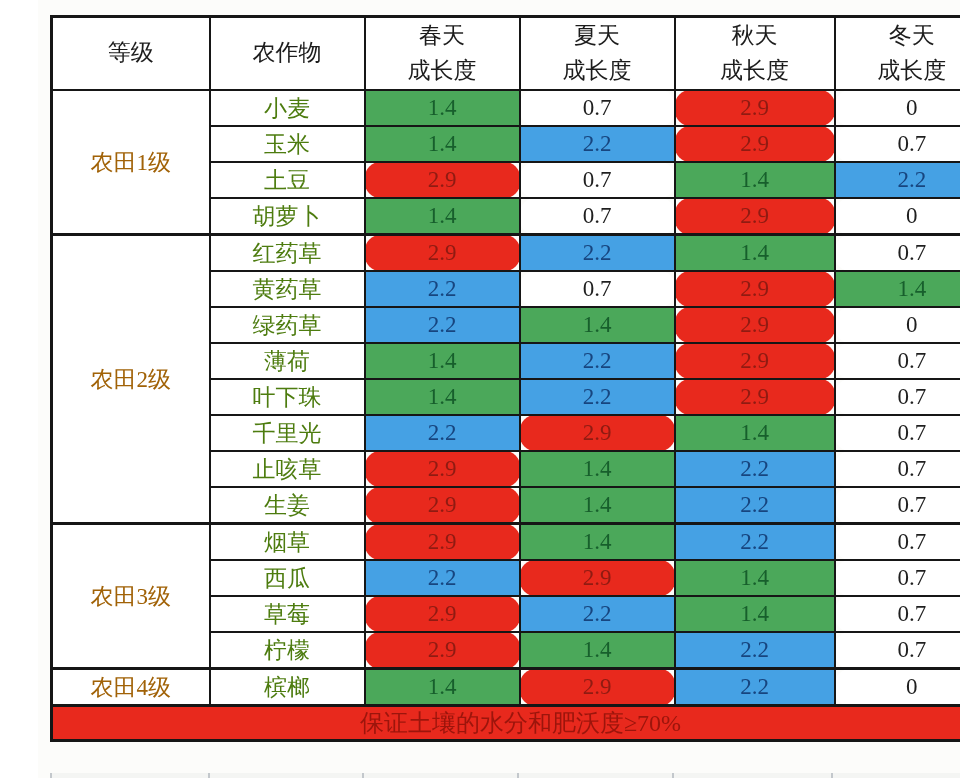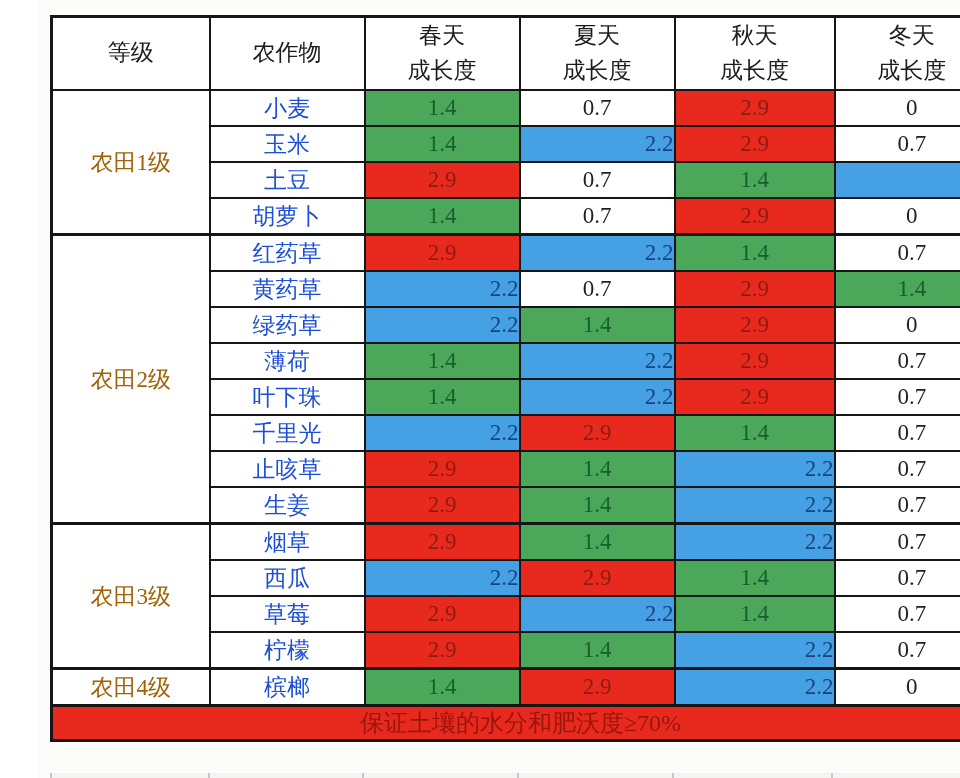--- a/index.html
+++ b/index.html
@@ -24,24 +24,24 @@
     border:2px solid var(--border);
     text-align:center; vertical-align:middle;
     padding:0; overflow:hidden; white-space:nowrap;
   }
   thead th {
     height:71px; background:#ffffff; color:#1c1c1c;
     font-size:23px; font-weight:400; line-height:1.5;
   }
   tbody td { height:34px; font-size:23px; }
   td.level-cell { background:#ffffff; color:#a16207; font-size:23px; }
-  td.crop-cell  { background:#ffffff; color:#1d4ed8; font-size:23px; }
+  td.crop-cell  { background:#ffffff; color:#4d7c0f; font-size:23px; }
   td.val-green { background:var(--green); color:var(--text_green);text-align:center; }
-  td.val-blue  { background:var(--blue);  color:var(--text_blue);text-align:right;  }
-  td.val-red   { background:var(--red);   color:var(--text_red);   }
+  td.val-blue  { background:var(--blue);  color:var(--text_blue);  }
+  td.val-red   { background:var(--red);   color:var(--text_red);border-radius:15px;   }
   td.val-white { background:var(--white); color:var(--text_black);border-radius:15px; }
   tr.group-start td { border-top:3px solid var(--border);font-family:Liberation Serif, serif; }
   tfoot td.footnote {
     height:31px; background:var(--footer_bg); color:var(--footer_text);
     font-size:24px; border:3px solid var(--border);text-align:center;
   }
   .bottom-strip {
     position:absolute; left:12px; top:773px; width:938px; height:5px;
     display:flex; background:#f4f5f3;
   }

